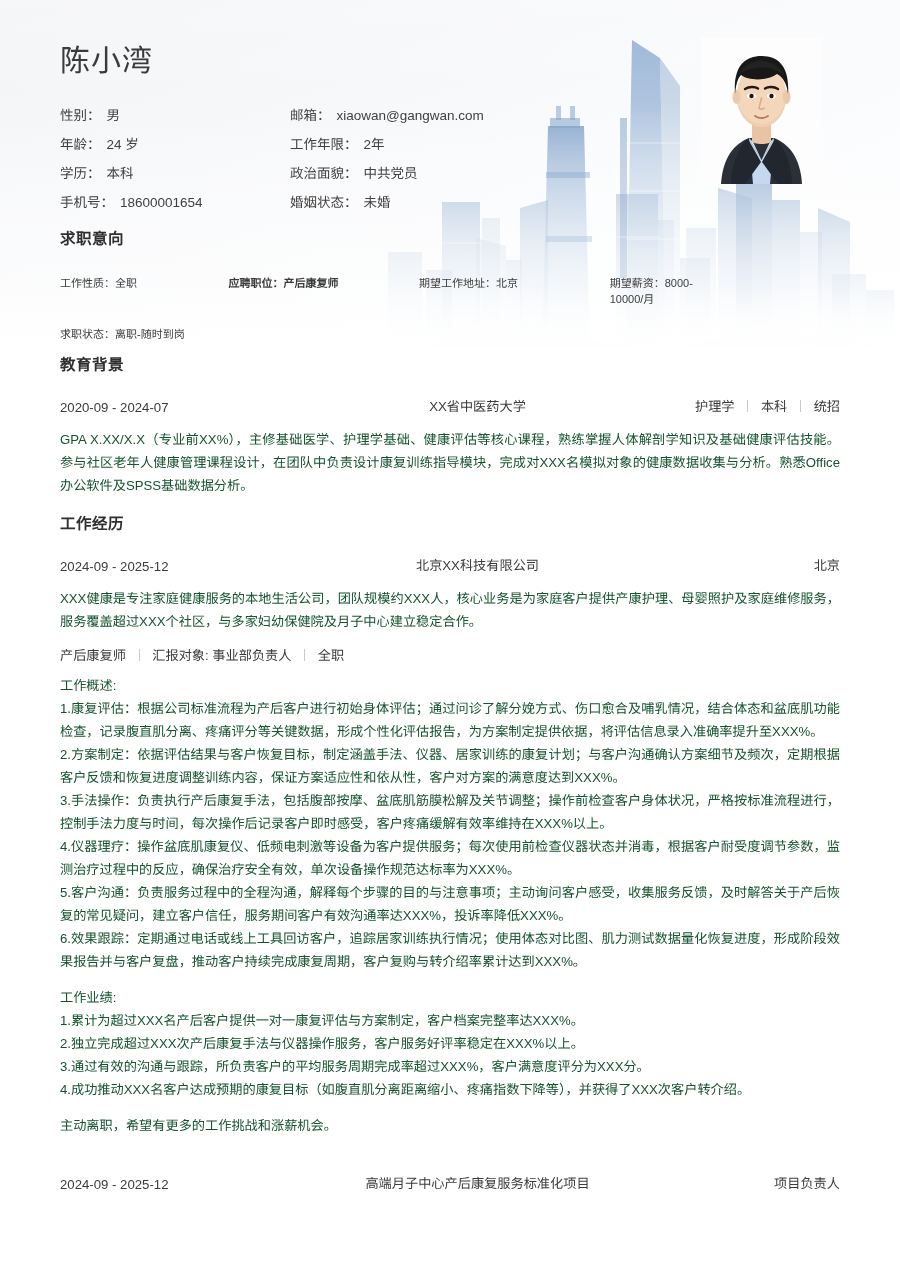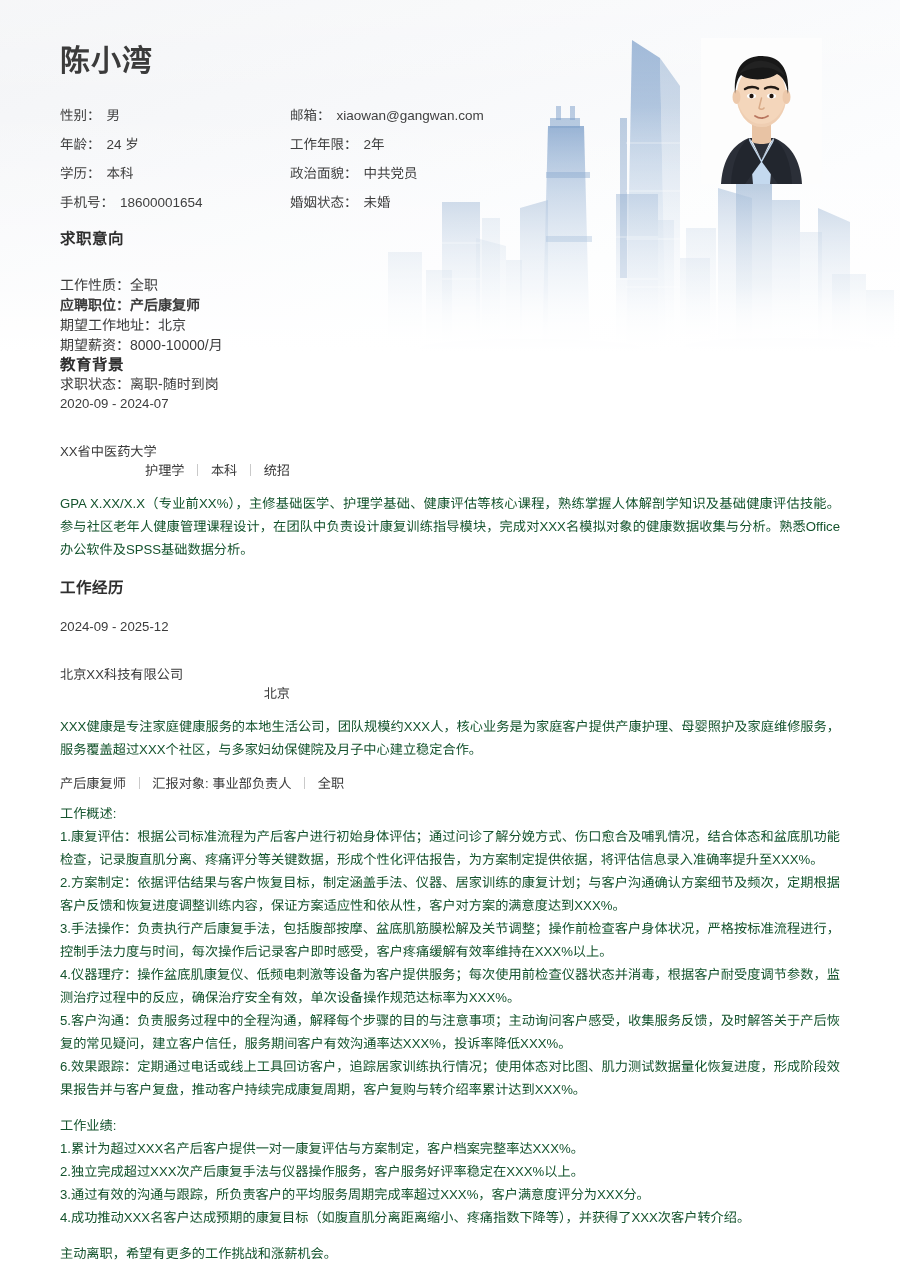--- a/index.html
+++ b/index.html
@@ -46,21 +46,21 @@
     inset: 0;
     background: linear-gradient(to bottom, rgba(255,255,255,0.25) 0%, rgba(255,255,255,0.0) 30%, rgba(255,255,255,0.55) 82%, #ffffff 100%);
     pointer-events: none;
   }
 
   .name {
     position: absolute;
     left: 60px;
     top: 36px;
     font-size: 30px;
-    font-weight: bold;
+    font-weight: normal;
     color: #3b3b3b;
     letter-spacing: 1px;
   }
 
   .info-grid {
     position: absolute;
     left: 60px;
     top: 95px;
     width: 560px;
   }
@@ -99,28 +99,27 @@
   .section { padding: 0 60px; }
   .sec-title {
     font-size: 15.5px;
     font-weight: bold;
     color: #2f2f2f;
     letter-spacing: .5px;
   }
 
   .entry-head {
     display: flex;
-    align-items: flex-start;
+    align-items: flex-end;
     font-size: 13.2px;
     color: #3b3b3b;
     margin-top: 22px;
-    flex-direction: column;
   }
   .eh-left  { width: 285px; }
-  .eh-mid   { flex: 1; text-align: center; margin-top: 30px; }
+  .eh-mid   { flex: 1; text-align: center; }
   .eh-right { width: 230px; text-align: right; }
 
   .meta-sep {
     display: inline-block;
     width: 1px;
     height: 12px;
     background: #c9c9c9;
     margin: 0 9px;
     position: relative;
     top: 1px;
@@ -364,32 +363,32 @@
         <div class="eh-mid">高端月子中心产后康复服务标准化项目</div>
         <div class="eh-right">项目负责人</div>
       </div>
 
     </div>
 
   </div>
 
   <div class="section" style="position:absolute; left:0; top:226px; width:783px;">
     <div class="sec-title">求职意向</div>
-    <div style="display:flex; margin-top:26px; font-size:14px; color:#3b3b3b;flex-direction:column;">
+    <div style="display:flex; margin-top:26px; font-size:11px; color:#3b3b3b;">
       <div style="width:190px;">
         <span>工作性质：</span><span>全职</span>
       </div>
       <div style="width:215px;font-weight:bold;">
         <span>应聘职位：</span><span>产后康复师</span>
       </div>
       <div style="width:215px;">
         <span>期望工作地址：</span><span>北京</span>
       </div>
       <div>
         <span>期望薪资：</span><span>8000-10000/月</span>
       </div>
     </div>
-    <div style="margin-top:19px; font-size:14px; color:#3b3b3b;">
+    <div style="margin-top:19px; font-size:11px; color:#3b3b3b;">
       <span>求职状态：</span><span>离职-随时到岗</span>
     </div>
   </div>
 
 </div>
 
 </body></html>

